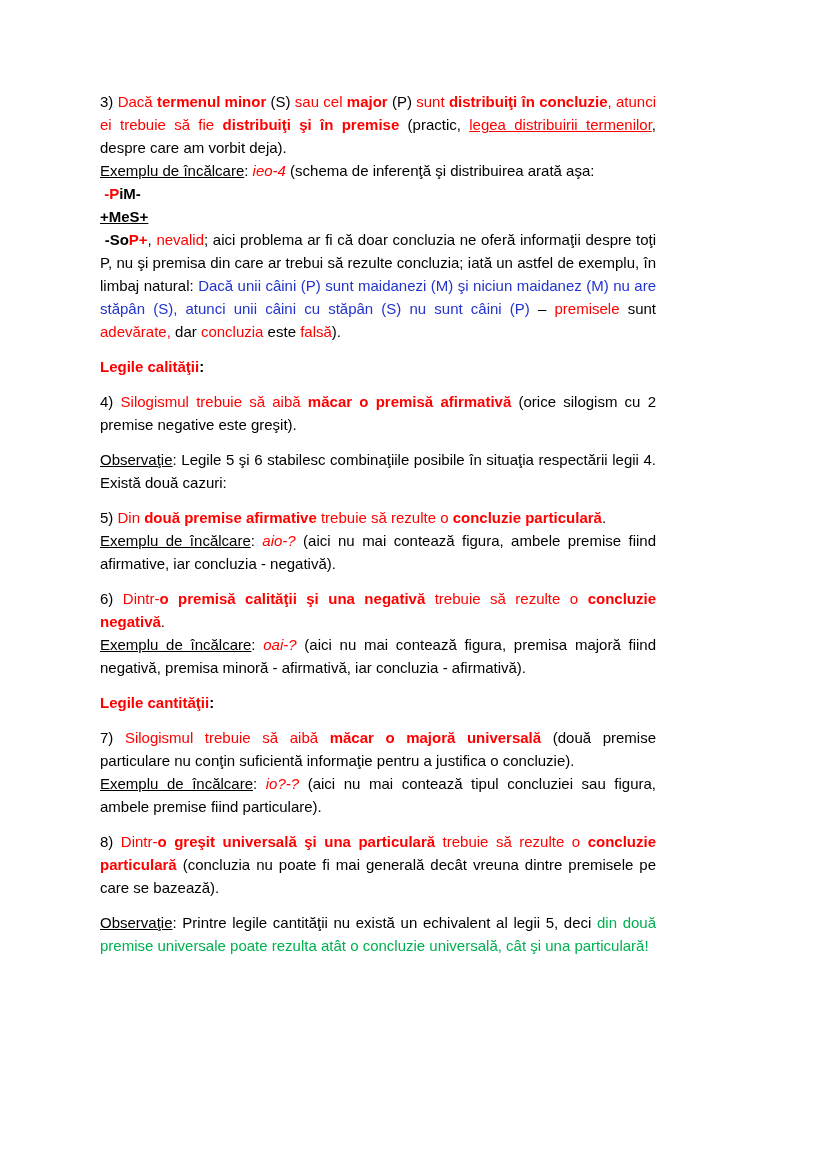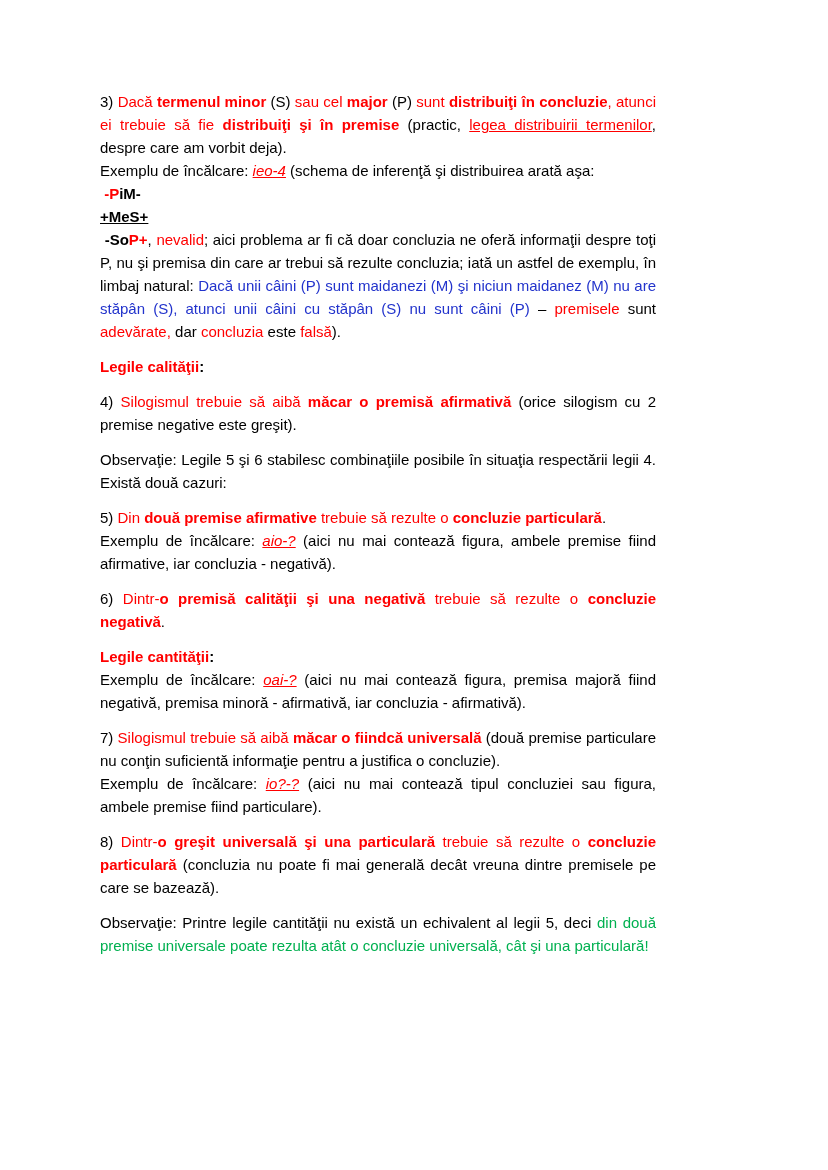--- a/index.html
+++ b/index.html
@@ -21,42 +21,42 @@
   .block {
     margin: 0;
     text-align: justify;
   }
   .block.gap {
     margin-top: 12px;
   }
   
   .s-red    { color: var(--red, #FF0000); }
   .s-red-b  { color: var(--red, #FF0000); font-weight: 700; }
-  .s-red-i  { color: var(--red, #FF0000); font-style: italic; text-decoration: underline; }
+  .s-red-i  { color: var(--red, #FF0000); font-style: italic; }
   .s-red-u  { color: var(--red, #FF0000); text-decoration: underline; }
   .s-b      { font-weight: 700; }
-  .s-u      { }
+  .s-u      { text-decoration: underline; }
   .s-bu     { font-weight: 700; text-decoration: underline; }
   .s-blue-i { color: var(--blue, #2233CC); }
   .s-green  { color: var(--green, #00B050); }
 </style>
 </head>
 <body>
 
 <div class="page">
     <p class="block"><span>3) </span><span class="s-red">Dacă </span><span class="s-red-b">termenul minor</span><span> (S) </span><span class="s-red">sau cel </span><span class="s-red-b">major</span><span> (P) </span><span class="s-red">sunt </span><span class="s-red-b">distribuiţi în concluzie</span><span class="s-red">, atunci ei trebuie să fie </span><span class="s-red-b">distribuiţi şi în premise </span><span>(practic, </span><span class="s-red-u">legea distribuirii termenilor</span><span>, despre care am vorbit deja).</span></p>
     <p class="block"><span class="s-u">Exemplu de încălcare</span><span>: </span><span class="s-red-i">ieo-4</span><span> (schema de inferenţă şi distribuirea arată aşa:</span></p>
     <p class="block"><span class="s-red-b">&nbsp;-P</span><span class="s-b">iM-</span></p>
     <p class="block"><span class="s-bu">+MeS+</span></p>
     <p class="block"><span class="s-b">&nbsp;-So</span><span class="s-red-b">P+</span><span>, </span><span class="s-red">nevalid</span><span>; aici problema ar fi că doar concluzia ne oferă informaţii despre toţi P, nu şi premisa din care ar trebui să rezulte concluzia; iată un astfel de exemplu, în limbaj natural: </span><span class="s-blue-i">Dacă unii câini (P) sunt maidanezi (M) şi niciun maidanez (M) nu are stăpân (S), atunci unii câini cu stăpân (S) nu sunt câini (P)</span><span> – </span><span class="s-red">premisele</span><span> sunt </span><span class="s-red">adevărate,</span><span> dar </span><span class="s-red">concluzia</span><span> este </span><span class="s-red">falsă</span><span>).</span></p>
     <p class="block gap"><span class="s-red-b">Legile calităţii</span><span class="s-b">:</span></p>
     <p class="block gap"><span>4) </span><span class="s-red">Silogismul trebuie să aibă </span><span class="s-red-b">măcar o premisă afirmativă </span><span>(orice silogism cu 2 premise negative este greşit).</span></p>
     <p class="block gap"><span class="s-u">Observaţie</span><span>: Legile 5 şi 6 stabilesc combinaţiile posibile în situaţia respectării legii 4. Există două cazuri:</span></p>
     <p class="block gap"><span>5) </span><span class="s-red">Din </span><span class="s-red-b">două premise afirmative </span><span class="s-red">trebuie să rezulte o </span><span class="s-red-b">concluzie particulară</span><span>.</span></p>
     <p class="block"><span class="s-u">Exemplu de încălcare</span><span>: </span><span class="s-red-i">aio-?</span><span> (aici nu mai contează figura, ambele premise fiind afirmative, iar concluzia - negativă).</span></p>
     <p class="block gap"><span>6) </span><span class="s-red">Dintr-</span><span class="s-red-b">o premisă calităţii şi una negativă </span><span class="s-red">trebuie să rezulte o </span><span class="s-red-b">concluzie negativă</span><span>.</span></p>
+    <p class="block"><span class="s-u">Exemplu de încălcare</span><span>: </span><span class="s-red-i">oai-?</span><span> (aici nu mai contează figura, premisa majoră fiind negativă, premisa minoră - afirmativă, iar concluzia - afirmativă).</span></p>
     <p class="block gap"><span class="s-red-b">Legile cantităţii</span><span class="s-b">:</span></p>
-    <p class="block"><span class="s-u">Exemplu de încălcare</span><span>: </span><span class="s-red-i">oai-?</span><span> (aici nu mai contează figura, premisa majoră fiind negativă, premisa minoră - afirmativă, iar concluzia - afirmativă).</span></p>
-    <p class="block gap"><span>7) </span><span class="s-red">Silogismul trebuie să aibă </span><span class="s-red-b">măcar o fiindcă universală </span><span>(două premise particulare nu conţin suficientă informaţie pentru a justifica o concluzie).</span></p>
+    <p class="block gap"><span>7) </span><span class="s-red">Silogismul trebuie să aibă </span><span class="s-red-b">măcar o majoră universală </span><span>(două premise particulare nu conţin suficientă informaţie pentru a justifica o concluzie).</span></p>
     <p class="block"><span class="s-u">Exemplu de încălcare</span><span>: </span><span class="s-red-i">io?-?</span><span> (aici nu mai contează tipul concluziei sau figura, ambele premise fiind particulare).</span></p>
     <p class="block gap"><span>8) </span><span class="s-red">Dintr-</span><span class="s-red-b">o greşit universală şi una particulară </span><span class="s-red">trebuie să rezulte o </span><span class="s-red-b">concluzie particulară </span><span>(concluzia nu poate fi mai generală decât vreuna dintre premisele pe care se bazează).</span></p>
     <p class="block gap"><span class="s-u">Observaţie</span><span>: Printre legile cantităţii nu există un echivalent al legii 5, deci </span><span class="s-green">din două premise universale poate rezulta atât o concluzie universală, cât şi una particulară!</span></p>
   </div>
 
 </body></html>

